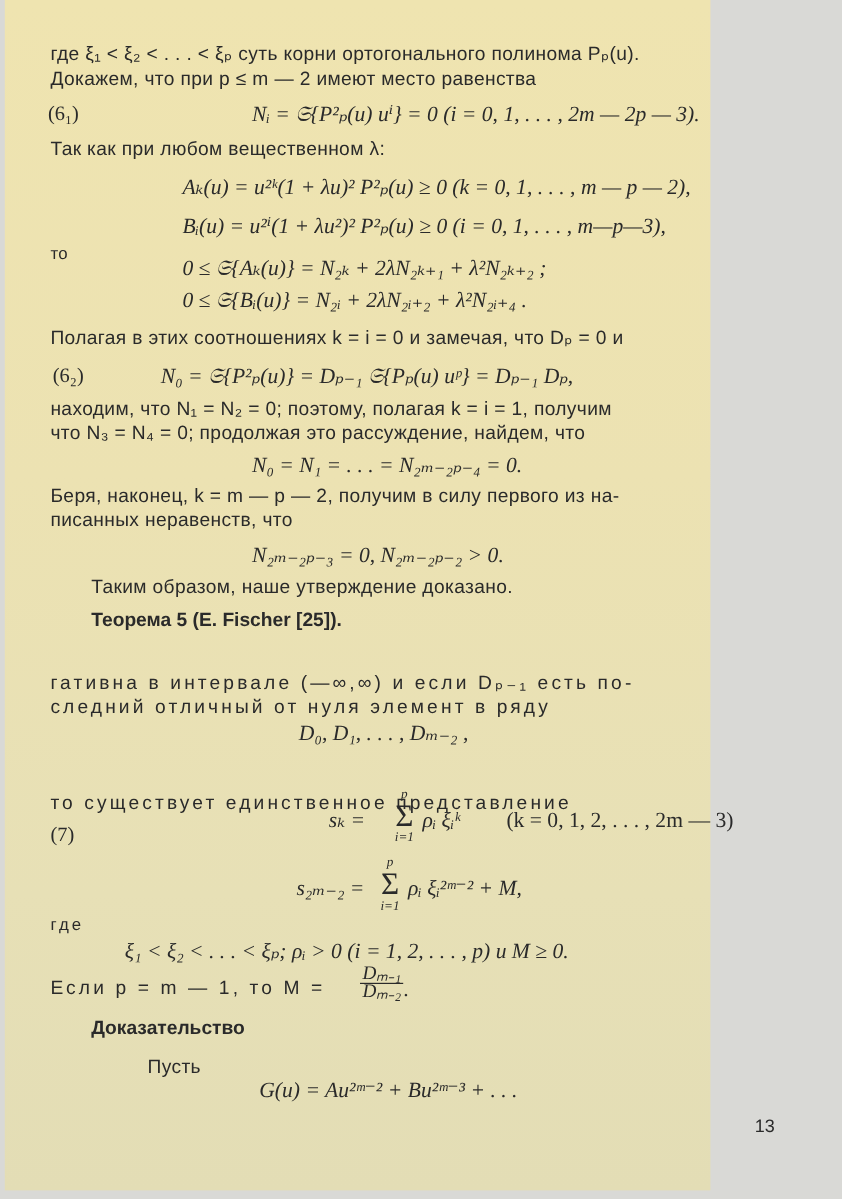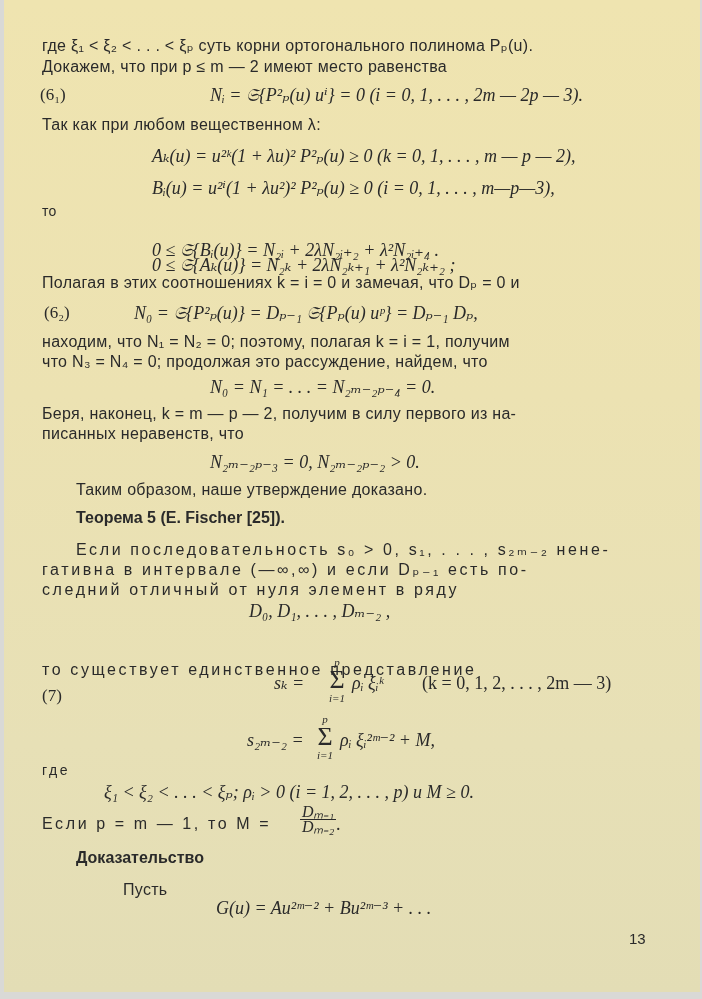--- a/index.html
+++ b/index.html
@@ -3,21 +3,21 @@
 <meta charset="utf-8">
 <style>
   html, body { margin: 0; padding: 0; }
   body {
     width: 702px; height: 999px; overflow: hidden;
     background: #d9d9d6;
     font-family: "Liberation Serif", "DejaVu Serif", serif;
     color: #2a2a2a;
   }
   .page {
-    position: absolute; left: 4px; top: 0; width: 696px; height: 992px;
+    position: absolute; left: 4px; top: 0; width: 588px; height: 992px;
     background: linear-gradient(180deg, #efe4b0 0%, #ece2b2 40%, #e7e0b6 75%, #e3ddb5 100%);
   }
   .ln {
     position: absolute; white-space: nowrap; font-size: 17px; line-height: 20px;
   }
   .sans { font-family: "Liberation Sans", "DejaVu Sans", sans-serif; font-size: 16px; letter-spacing: 0.3px; }
   .spaced { letter-spacing: 2.6px; }
   .bold { font-weight: bold; font-family: "Liberation Sans", "DejaVu Sans", sans-serif; font-size: 16px; }
   .math { font-family: "Liberation Serif", "DejaVu Serif", serif; font-size: 18px; }
   .eqno { font-family: "Liberation Serif", serif; font-size: 17px; }
@@ -39,21 +39,21 @@
   <div class="ln eqno" style="left:36px;top:85px;">(6₁)</div>
   <div class="ln math" style="left:206px;top:85px;font-style:italic;">Nᵢ = 𝔖{P²ₚ(u) uⁱ} = 0    (i = 0, 1, . . . , 2m — 2p — 3).</div>
 
   <div class="ln sans" style="left:38px;top:115px;">Так как при любом вещественном λ:</div>
 
   <div class="ln math" style="left:148px;top:146px;font-style:italic;">Aₖ(u) = u²ᵏ(1 + λu)² P²ₚ(u) ≥ 0    (k = 0, 1, . . . , m — p — 2),</div>
   <div class="ln math" style="left:148px;top:178px;font-style:italic;">Bᵢ(u) = u²ⁱ(1 + λu²)² P²ₚ(u) ≥ 0 (i = 0, 1, . . . , m—p—3),</div>
 
   <div class="ln sans" style="left:38px;top:201px;font-size:14px;">то</div>
 
-  <div class="ln math" style="left:148px;top:213px;font-style:italic;margin-top:42px;">0 ≤ 𝔖{Aₖ(u)} = N₂ₖ + 2λN₂ₖ₊₁ + λ²N₂ₖ₊₂ ;</div>
+  <div class="ln math" style="left:148px;top:213px;font-style:italic;">0 ≤ 𝔖{Aₖ(u)} = N₂ₖ + 2λN₂ₖ₊₁ + λ²N₂ₖ₊₂ ;</div>
   <div class="ln math" style="left:148px;top:240px;font-style:italic;">0 ≤ 𝔖{Bᵢ(u)} = N₂ᵢ + 2λN₂ᵢ₊₂ + λ²N₂ᵢ₊₄ .</div>
 
   <div class="ln sans" style="left:38px;top:273px;">Полагая в этих соотношениях k = i = 0 и замечая, что Dₚ = 0 и</div>
 
   <div class="ln eqno" style="left:40px;top:303px;">(6₂)</div>
   <div class="ln math" style="left:130px;top:303px;font-style:italic;">N₀ = 𝔖{P²ₚ(u)} = Dₚ₋₁ 𝔖{Pₚ(u) uᵖ} = Dₚ₋₁ Dₚ,</div>
 
   <div class="ln sans" style="left:38px;top:332px;">находим, что N₁ = N₂ = 0; поэтому, полагая k = i = 1, получим</div>
   <div class="ln sans" style="left:38px;top:352px;">что N₃ = N₄ = 0; продолжая это рассуждение, найдем, что</div>
 
@@ -61,21 +61,20 @@
 
   <div class="ln sans" style="left:38px;top:404px;">Беря, наконец, k = m — p — 2, получим в силу первого из на-</div>
   <div class="ln sans" style="left:38px;top:424px;">писанных неравенств, что</div>
 
   <div class="ln math" style="left:206px;top:452px;font-style:italic;text-align:right;">N₂ₘ₋₂ₚ₋₃ = 0,   N₂ₘ₋₂ₚ₋₂ &gt; 0.</div>
 
   <div class="ln sans" style="left:72px;top:480px;">Таким образом, наше утверждение доказано.</div>
 
   <div class="ln bold" style="left:72px;top:508px;">Теорема 5 (E. Fischer [25]).</div>
 
-  <div class="ln sans spaced" style="left:72px;top:540px;">Если последовательность s₀ &gt; 0, s₁, . . . , s₂ₘ₋₂ нене-</div>
   <div class="ln sans spaced" style="left:38px;top:560px;">гативна в интервале (—∞,∞) и если Dₚ₋₁ есть по-</div>
   <div class="ln sans spaced" style="left:38px;top:580px;">следний отличный от нуля элемент в ряду</div>
 
   <div class="ln math" style="left:245px;top:601px;font-style:italic;">D₀, D₁, . . . , Dₘ₋₂ ,</div>
 
   <div class="ln sans spaced" style="left:38px;top:660px;">то существует единственное представление</div>
 
   <div class="ln eqno" style="left:38px;top:686px;">(7)</div>
 
   <div class="ln math" style="left:270px;top:673px;font-style:italic;">sₖ =</div>

